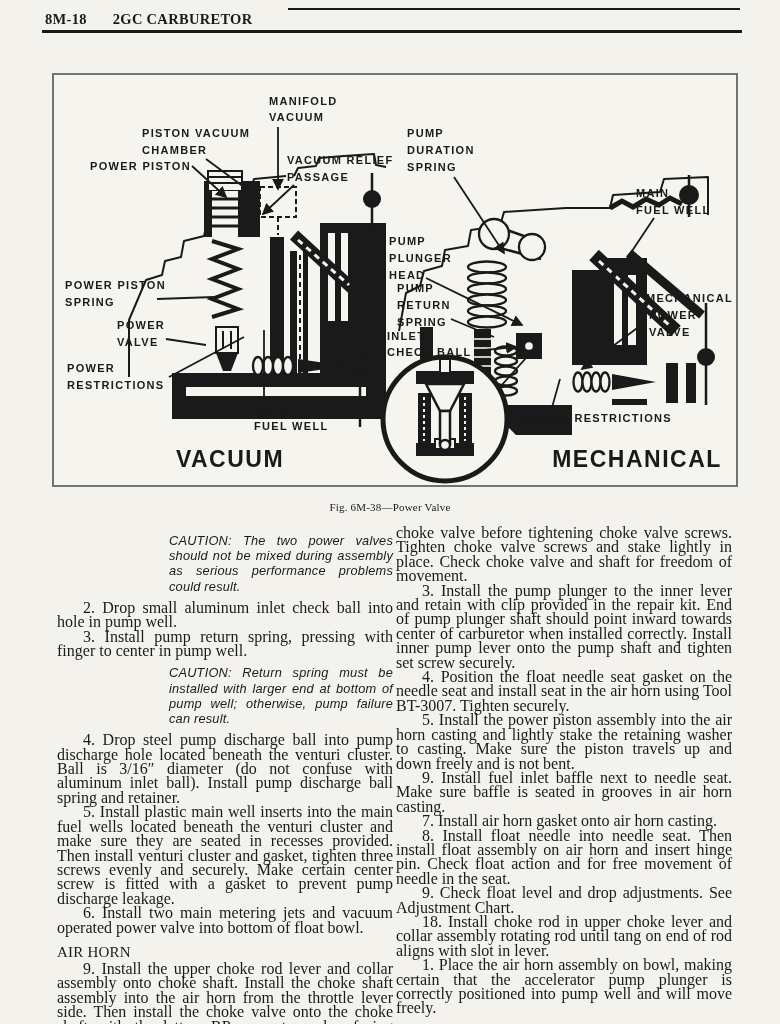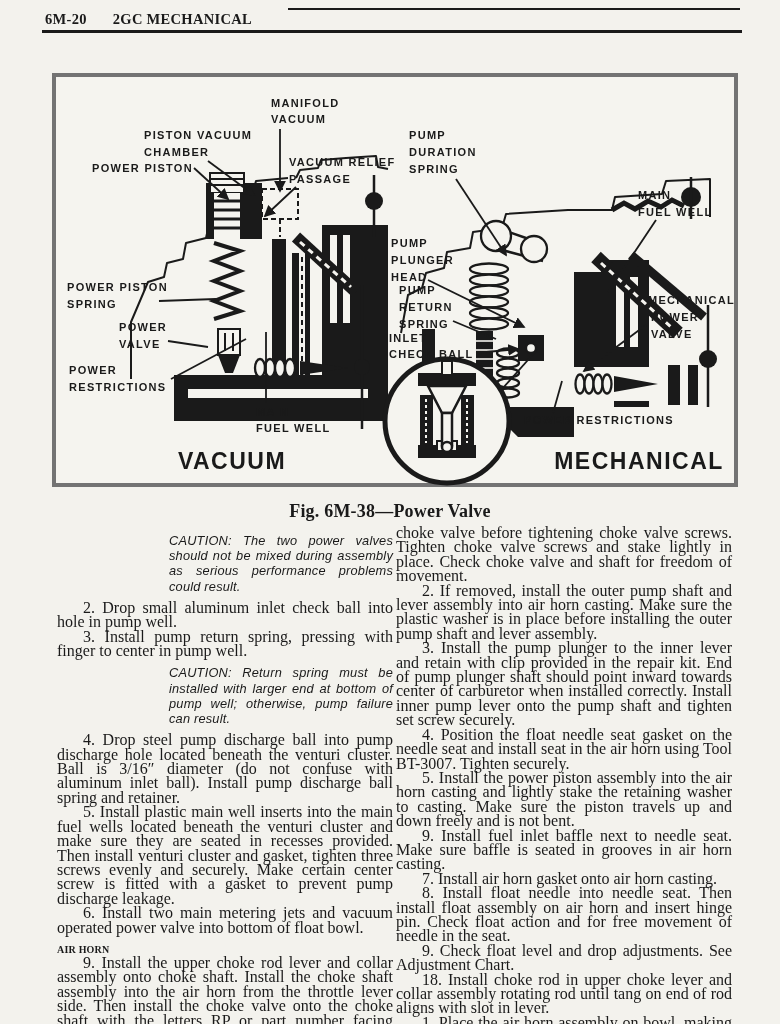--- a/index.html
+++ b/index.html
@@ -11,62 +11,62 @@
     font-family:"Liberation Serif", serif;
     color:#1a1a1a;
   }
   .topline{position:absolute;top:8px;left:288px;width:452px;height:2px;background:#1a1a1a;}
   .hdr{position:absolute;top:11px;left:45px;font-weight:bold;font-size:14.5px;letter-spacing:.3px;}
   .hdr .num{margin-right:26px;}
   .hdr-rule{position:absolute;top:30px;left:42px;width:700px;height:2.5px;background:#1a1a1a;}
 
   .figure-box{
     position:absolute;left:52px;top:73px;width:686px;height:414px;
-    border:4px solid #737373;background:#f5f4ef;box-sizing:border-box;
+    border:2px solid #737373;background:#f5f4ef;box-sizing:border-box;
   }
   .figure-box svg{display:block;}
   .lb{font-family:"Liberation Sans",sans-serif;font-weight:bold;font-size:11px;letter-spacing:1.3px;fill:#1a1a1a;}
   .bigcap{font-family:"Liberation Sans",sans-serif;font-weight:bold;font-size:23px;letter-spacing:1.5px;fill:#1a1a1a;}
   .ld{stroke:#1a1a1a;stroke-width:1.8;fill:none;}
   .ol{stroke:#1a1a1a;stroke-width:2;fill:none;stroke-linejoin:round;}
   .ink{fill:#1a1a1a;}
   .pap{fill:#f5f4ef;}
   .coil{fill:#f5f4ef;stroke:#1a1a1a;stroke-width:2.3;}
 
   .fig-caption{
     position:absolute;top:501px;left:0;right:0;text-align:center;
-    font-weight:bold;font-size:18px;letter-spacing:.2px;
+    font-weight:normal;font-size:11px;letter-spacing:.2px;
   }
 
   .cols{position:absolute;left:57px;top:526px;width:682px;display:flex;gap:3px;}
   .col{width:336px;}
   .para{
     margin:0;font-size:16px;line-height:14.4px;text-align:justify;
     text-indent:26px;
   }
   .para.noindent{text-indent:0;}
   .caution{
     margin:7px 0 7px 112px;
     font-family:"Liberation Sans",sans-serif;font-style:italic;
     font-size:12.8px;line-height:15.2px;text-align:justify;text-indent:0;
     letter-spacing:.2px;
   }
   h3.section{
-    margin:9px 0 1px 0;font-size:10px;font-weight:bold;letter-spacing:.2px;
+    margin:9px 0 1px 0;font-size:15px;font-weight:normal;letter-spacing:.2px;
     font-family:"Liberation Serif",serif;
   }
 </style>
 </head>
 <body>
 
 <div class="page">
 
   <div class="topline"></div>
   <div class="hdr">
-    <span class="num">6M-20</span><span>2GC MECHANICAL</span>
+    <span class="num">8M-18</span><span>2GC CARBURETOR</span>
   </div>
   <div class="hdr-rule"></div>
 
   <div class="figure-box">
     <svg width="682" height="410" viewBox="0 0 682 410">
       <defs>
         <marker id="arr" viewBox="0 0 10 10" refX="8.5" refY="5" markerWidth="6.5" markerHeight="6.5" orient="auto-start-reverse">
           <path d="M0,0 L10,5 L0,10 Z" fill="#1a1a1a"></path>
         </marker>
       </defs>
@@ -268,21 +268,20 @@
         <p class="para caution">CAUTION: Return spring must be installed with larger end at bottom of pump well; otherwise, pump failure can result.</p>
         <p class="para">4. Drop steel pump discharge ball into pump discharge hole located beneath the venturi cluster. Ball is 3/16″ diameter (do not confuse with aluminum inlet ball). Install pump discharge ball spring and retainer.</p>
         <p class="para">5. Install plastic main well inserts into the main fuel wells located beneath the venturi cluster and make sure they are seated in recesses provided. Then install venturi cluster and gasket, tighten three screws evenly and securely. Make certain center screw is fitted with a gasket to prevent pump discharge leakage.</p>
         <p class="para">6. Install two main metering jets and vacuum operated power valve into bottom of float bowl.</p>
         <h3 class="section">AIR HORN</h3>
         <p class="para">9. Install the upper choke rod lever and collar assembly onto choke shaft. Install the choke shaft assembly into the air horn from the throttle lever side. Then install the choke valve onto the choke shaft with the letters RP or part number facing upward.</p>
         <p class="para">Install the choke valve attaching screws. Center the</p>
       </div>
     <div class="col" id="col-right">
         <p class="para noindent">choke valve before tightening choke valve screws. Tighten choke valve screws and stake lightly in place. Check choke valve and shaft for freedom of movement.</p>
-        <p class="para">2. If removed, install the outer pump shaft and lever assembly into air horn casting. Make sure the plastic washer is in place before installing the outer pump shaft and lever assembly.</p>
         <p class="para">3. Install the pump plunger to the inner lever and retain with clip provided in the repair kit. End of pump plunger shaft should point inward towards center of carburetor when installed correctly. Install inner pump lever onto the pump shaft and tighten set screw securely.</p>
         <p class="para">4. Position the float needle seat gasket on the needle seat and install seat in the air horn using Tool BT-3007. Tighten securely.</p>
         <p class="para">5. Install the power piston assembly into the air horn casting and lightly stake the retaining washer to casting. Make sure the piston travels up and down freely and is not bent.</p>
         <p class="para">9. Install fuel inlet baffle next to needle seat. Make sure baffle is seated in grooves in air horn casting.</p>
         <p class="para">7. Install air horn gasket onto air horn casting.</p>
         <p class="para">8. Install float needle into needle seat. Then install float assembly on air horn and insert hinge pin. Check float action and for free movement of needle in the seat.</p>
         <p class="para">9. Check float level and drop adjustments. See Adjustment Chart.</p>
         <p class="para">18. Install choke rod in upper choke lever and collar assembly rotating rod until tang on end of rod aligns with slot in lever.</p>
         <p class="para">1. Place the air horn assembly on bowl, making certain that the accelerator pump plunger is correctly positioned into pump well and will move freely.</p>
       </div>

